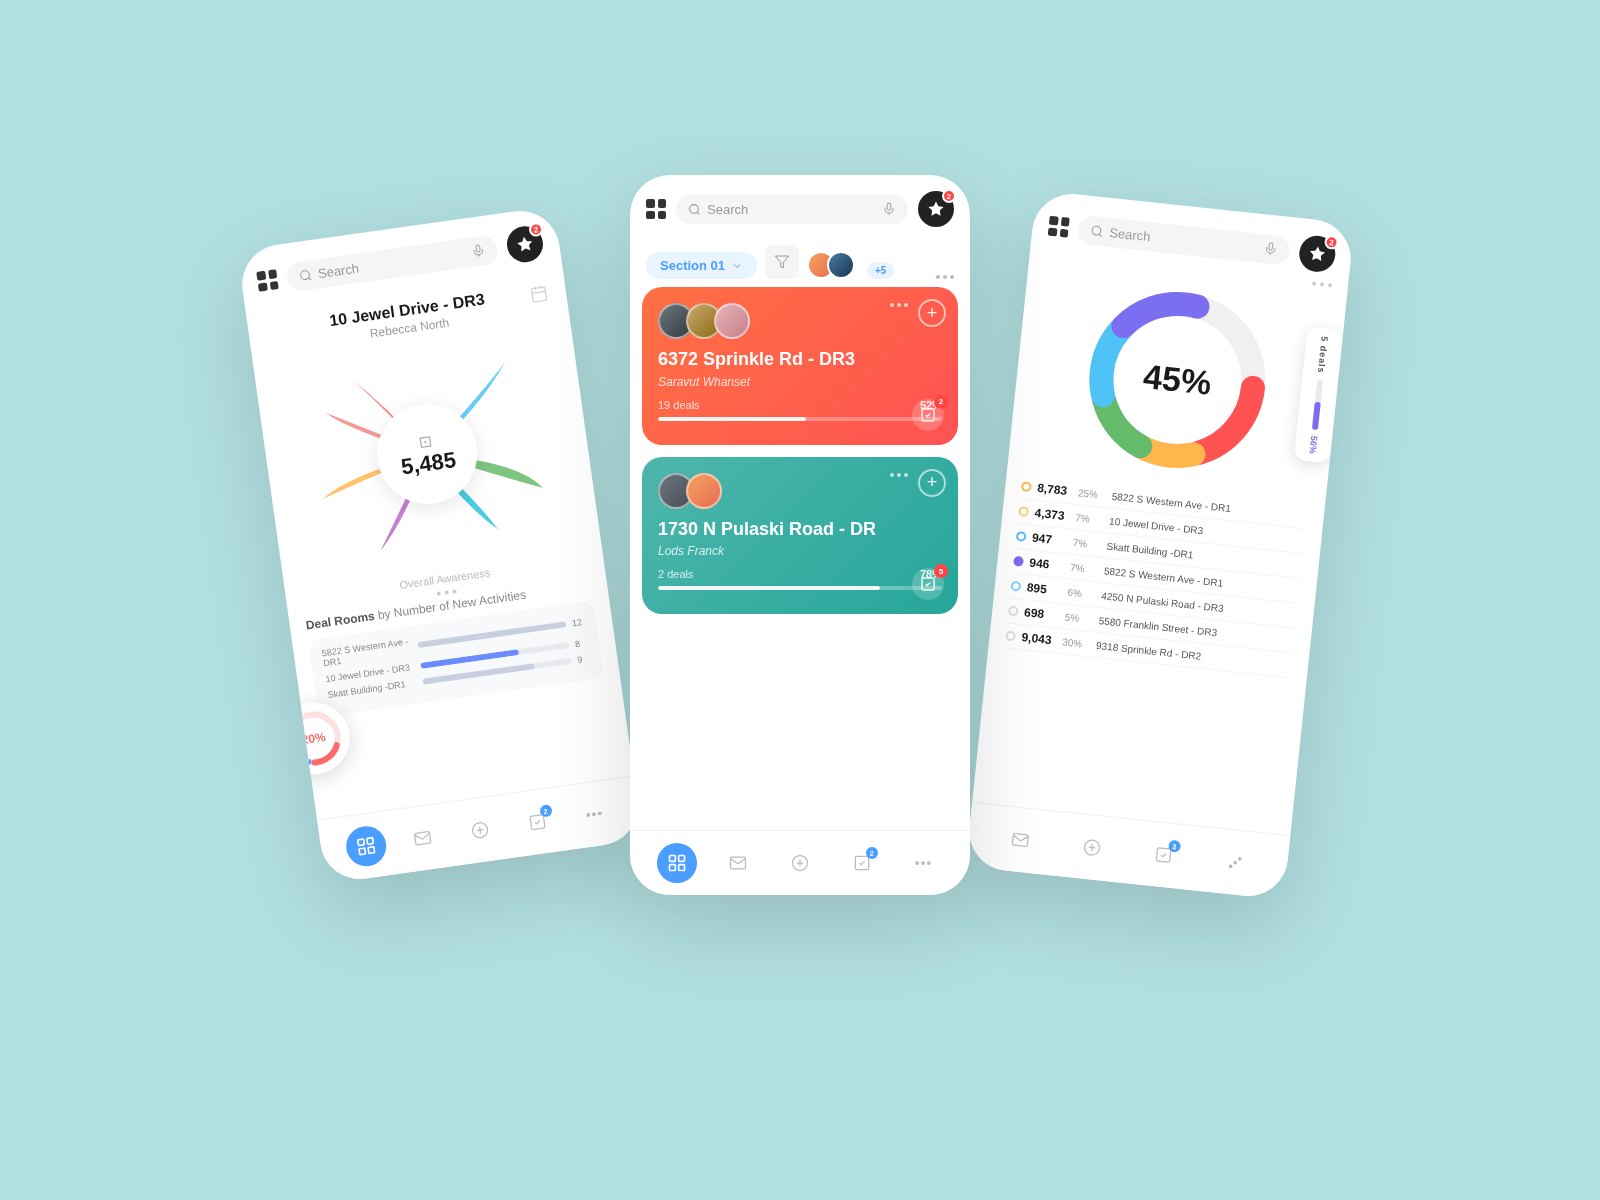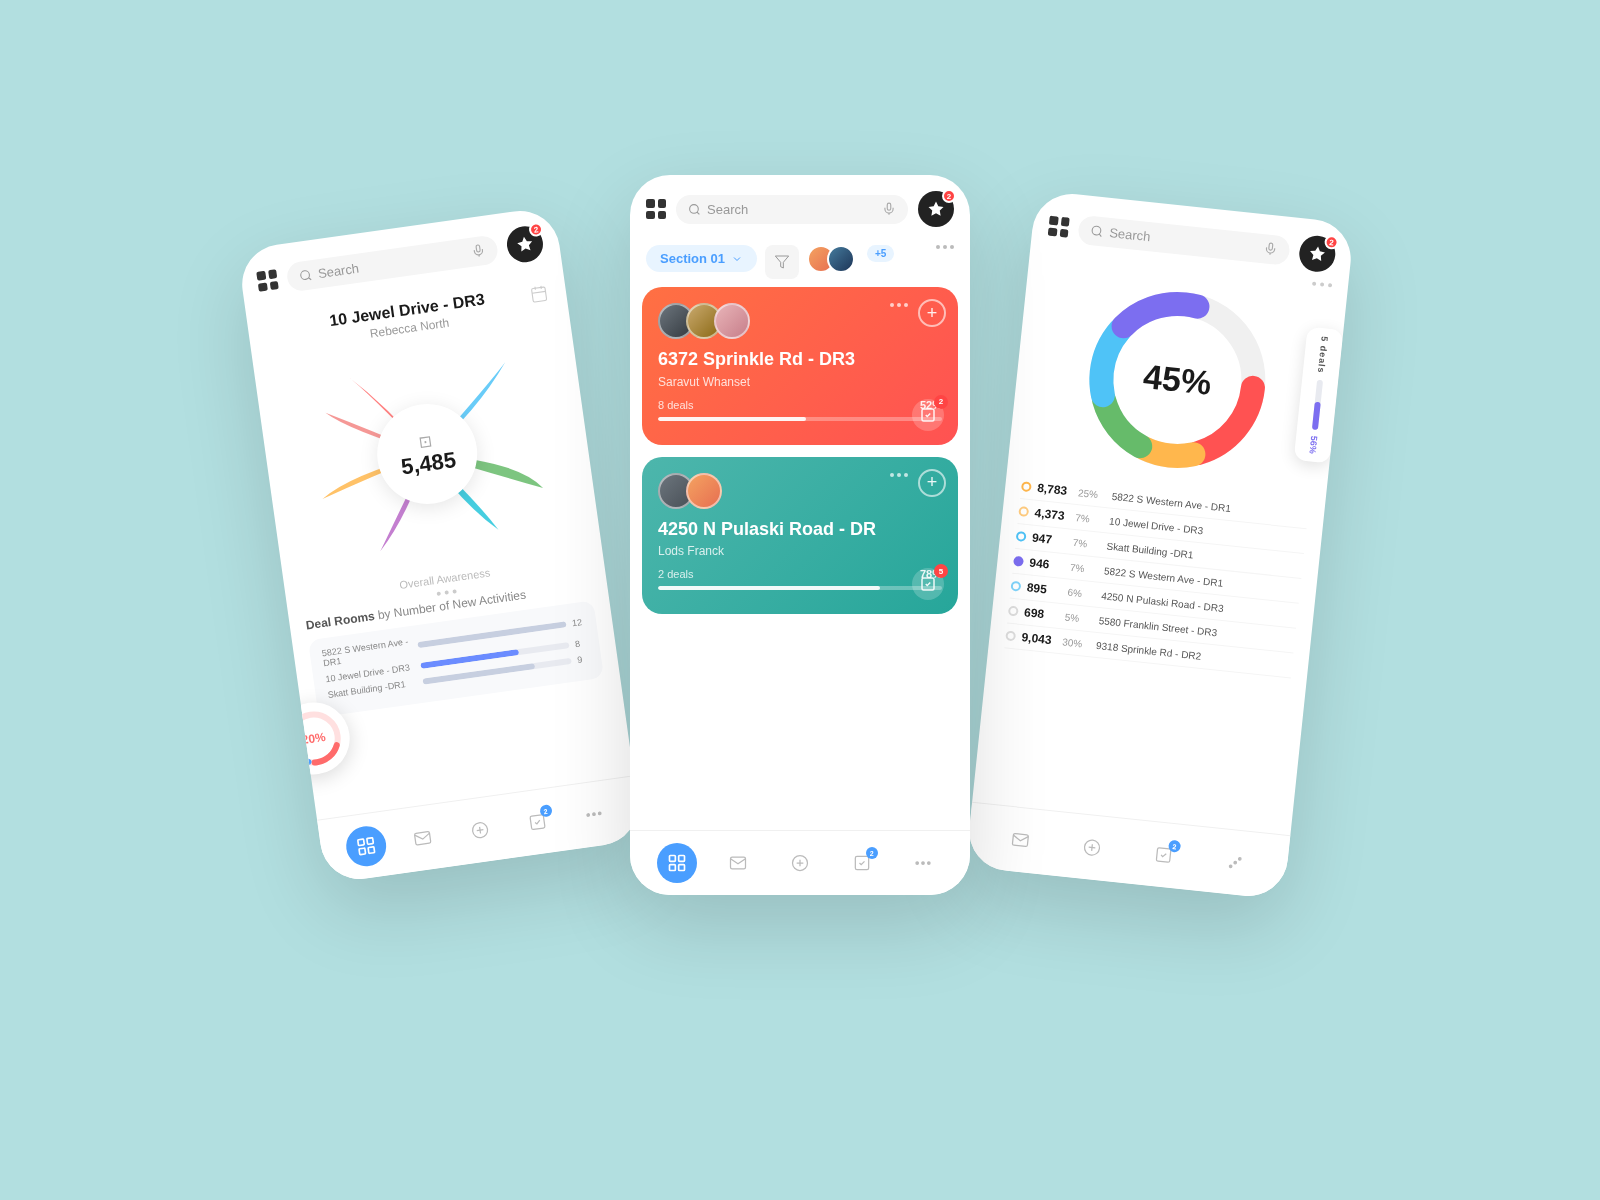--- a/index.html
+++ b/index.html
@@ -291,21 +291,21 @@
     .nav-icon-btn svg {
       stroke: #bbb;
       fill: none;
       width: 20px;
       height: 20px;
     }
 
     
     .section-bar {
       display: flex;
-      align-items: flex-start;
+      align-items: flex-end;
       padding: 8px 16px;
       gap: 8px;
     }
 
     .section-pill {
       background: #e8f4ff;
       border-radius: 20px;
       padding: 6px 14px;
       display: flex;
       align-items: center;
@@ -445,20 +445,21 @@
       font-weight: 800;
       color: #fff;
       margin-bottom: 4px;
       line-height: 1.2;
     }
 
     .card-subtitle {
       font-size: 12px;
       color: rgba(255,255,255,0.8);
       margin-bottom: 10px;
+      font-style: italic;
     }
 
     .card-progress-row {
       display: flex;
       align-items: center;
       justify-content: space-between;
       margin-bottom: 6px;
     }
 
     .card-deals-label {
@@ -779,21 +780,21 @@
       </div>
       <div class="card-dots" data-name="card-dots-1">
         <span></span>
           <span></span>
           <span></span>
       </div>
       <div class="card-plus" data-name="card-plus-1">+</div>
       <div class="card-title" data-name="card-title-1">6372 Sprinkle Rd - DR3</div>
       <div class="card-subtitle" data-name="card-subtitle-1">Saravut Whanset</div>
       <div class="card-progress-row" data-name="card-progress-row-1">
-        <span class="card-deals-label" data-name="card-deals-1">8 deals</span>
+        <span class="card-deals-label" data-name="card-deals-1">19 deals</span>
         <span class="card-pct" data-name="card-pct-1">52%</span>
       </div>
       <div class="card-progress-track" data-name="card-progress-track-1">
         <div class="card-progress-fill" style="width:52%;" data-name="card-progress-fill-1"></div>
       </div>
       <div class="card-task-badge" style="position:absolute;bottom:14px;right:14px;" data-name="card-task-badge-1">
         <svg width="18" height="18" viewBox="0 0 24 24" fill="none" stroke="rgba(255,255,255,0.9)" stroke-width="2">
             <path d="M9 12l2 2 4-4"></path>
             <rect x="4" y="4" width="16" height="16" rx="2"></rect>
           </svg>
@@ -805,21 +806,21 @@
       <div class="card-avatars" data-name="card-avatars-2">
         <div class="card-avatar" data-name="card-avatar-2a" style="background:linear-gradient(135deg,#6c757d,#495057);"></div>
         <div class="card-avatar" data-name="card-avatar-2b" style="background:linear-gradient(135deg,#f4a261,#e76f51);"></div>
       </div>
       <div class="card-dots" data-name="card-dots-2">
         <span></span>
           <span></span>
           <span></span>
       </div>
       <div class="card-plus" data-name="card-plus-2">+</div>
-      <div class="card-title" data-name="card-title-2">4250 N Pulaski Road - DR</div>
+      <div class="card-title" data-name="card-title-2">1730 N Pulaski Road - DR</div>
       <div class="card-subtitle" data-name="card-subtitle-2">Lods Franck</div>
       <div class="card-progress-row" data-name="card-progress-row-2">
         <span class="card-deals-label" data-name="card-deals-2">2 deals</span>
         <span class="card-pct" data-name="card-pct-2">78%</span>
       </div>
       <div class="card-progress-track" data-name="card-progress-track-2">
         <div class="card-progress-fill" style="width:78%;" data-name="card-progress-fill-2"></div>
       </div>
       <div class="card-task-badge" style="position:absolute;bottom:14px;right:14px;" data-name="card-task-badge-2">
         <svg width="18" height="18" viewBox="0 0 24 24" fill="none" stroke="rgba(255,255,255,0.9)" stroke-width="2">

